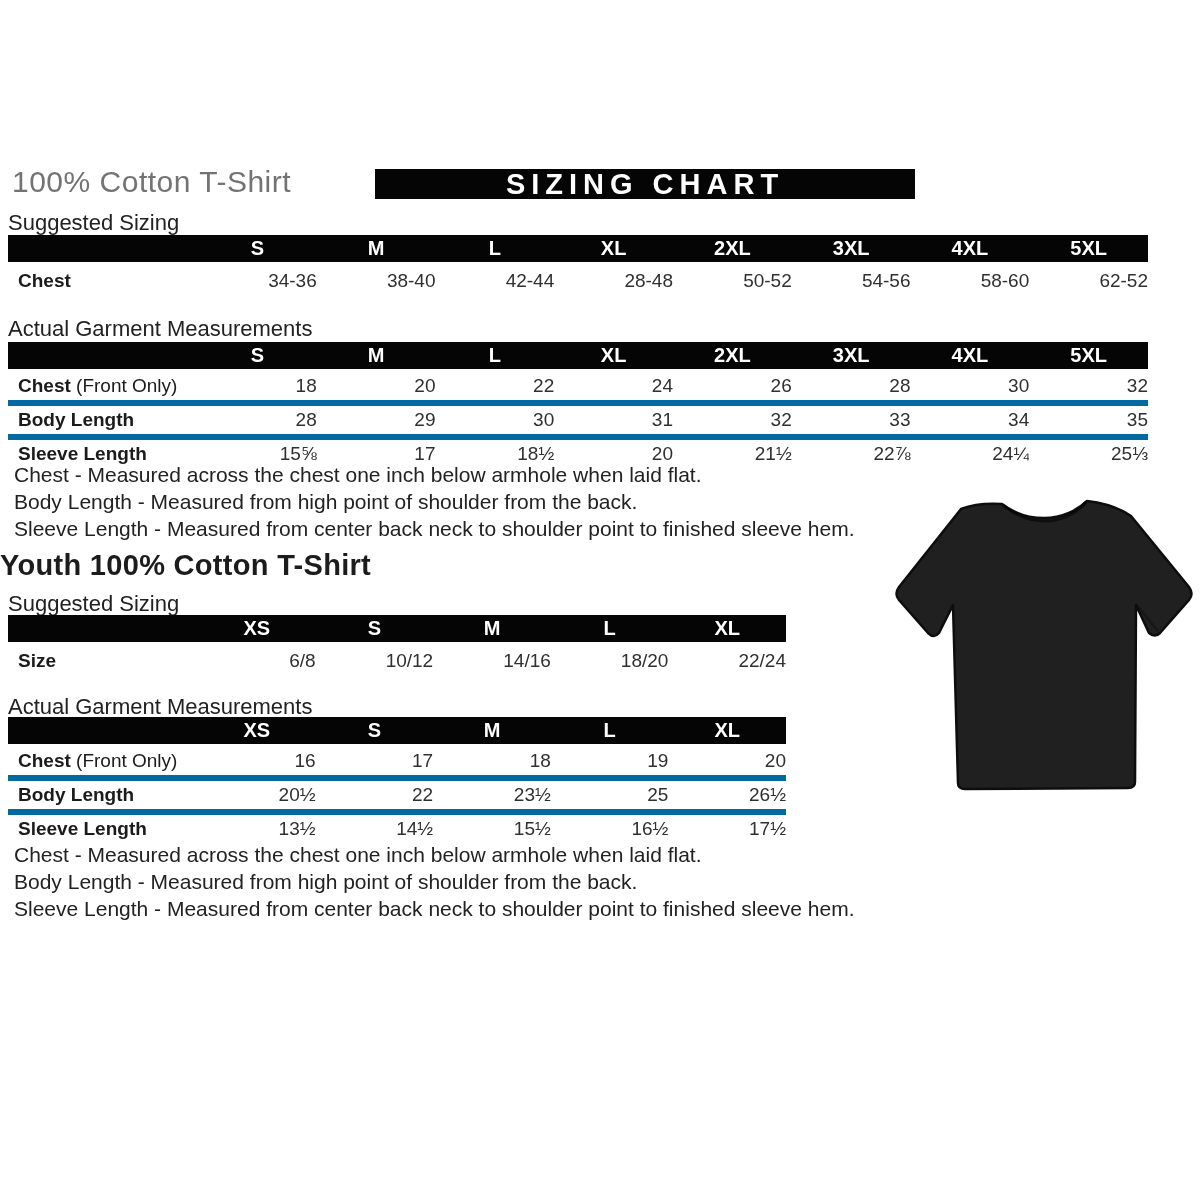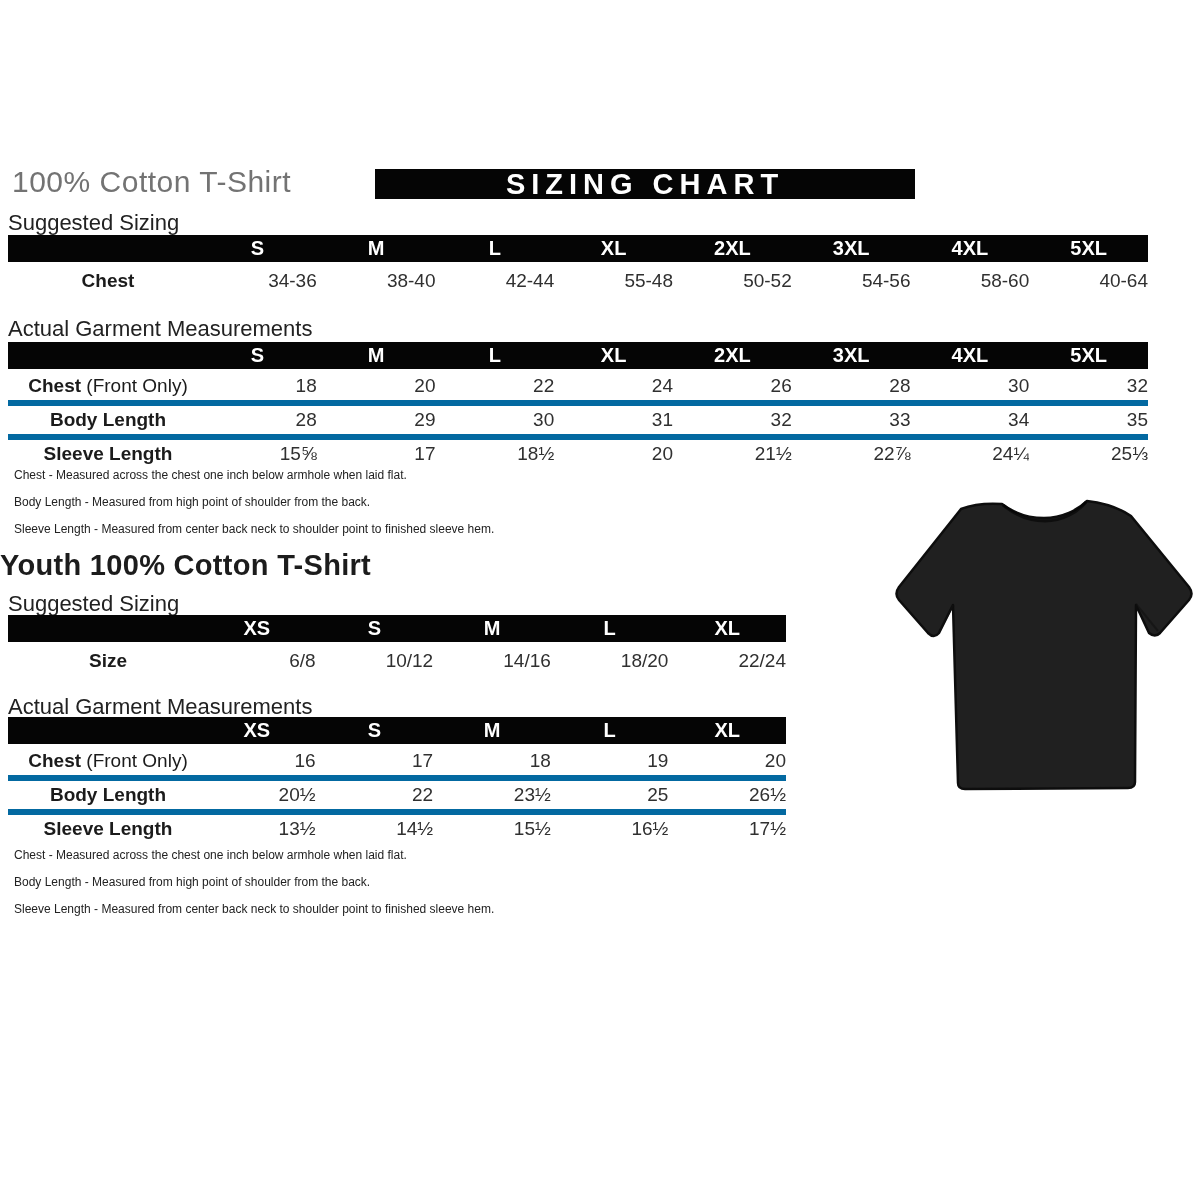--- a/index.html
+++ b/index.html
@@ -25,27 +25,27 @@
   }
   .sz-row.head{
     background:#050505;color:#ffffff;height:27px;margin-bottom:3px;
     font-weight:700;font-size:20px;
   }
   .sz-row.head .cell{text-align:center;}
   .sz-row.data{height:28px;font-size:19px;color:#303030;}
   .suggested .sz-row.data{height:31px;}
   .with-borders .sz-row.data + .sz-row.data{border-top:6px solid #0369a1;}
   .cell{overflow:hidden;white-space:nowrap;}
-  .cell.label{text-align:center;padding-left:10px;font-weight:700;color:#1b1b1b;}
+  .cell.label{text-align:left;padding-left:10px;font-weight:700;color:#1b1b1b;}
   .cell.label .suffix{font-weight:400;}
   .cell.val{text-align:right;}
 
   .notes .note{
     height:27px;display:flex;align-items:center;
-    font-size:12px;color:#222222;white-space:nowrap;
+    font-size:21px;color:#222222;white-space:nowrap;
   }
   .tshirt-wrap{left:892px;top:486px;width:305px;height:322px;}
 </style>
 </head>
 <body>
 
 <div class="page">
 
   <div class="abs adult-title">100% Cotton T-Shirt</div>
 
@@ -63,25 +63,25 @@
         <div class="cell">2XL</div>
         <div class="cell">3XL</div>
         <div class="cell">4XL</div>
         <div class="cell">5XL</div>
       </div>
       <div class="sz-row data">
         <div class="cell label">Chest</div>
         <div class="cell val">34-36</div>
         <div class="cell val">38-40</div>
         <div class="cell val">42-44</div>
-        <div class="cell val">55-48</div>
+        <div class="cell val">28-48</div>
         <div class="cell val">50-52</div>
         <div class="cell val">54-56</div>
         <div class="cell val">58-60</div>
-        <div class="cell val">40-64</div>
+        <div class="cell val">62-52</div>
       </div>
     </div>
 
   <div class="abs section-heading" style="left:8px;top:316px">Actual Garment Measurements</div>
 
   <div class="abs sz-table with-borders" style="left: 8px; top: 342px; width: 1140px; --cols: 8;">
       <div class="sz-row head">
         <div class="cell label"></div>
         <div class="cell">S</div>
         <div class="cell">M</div>

